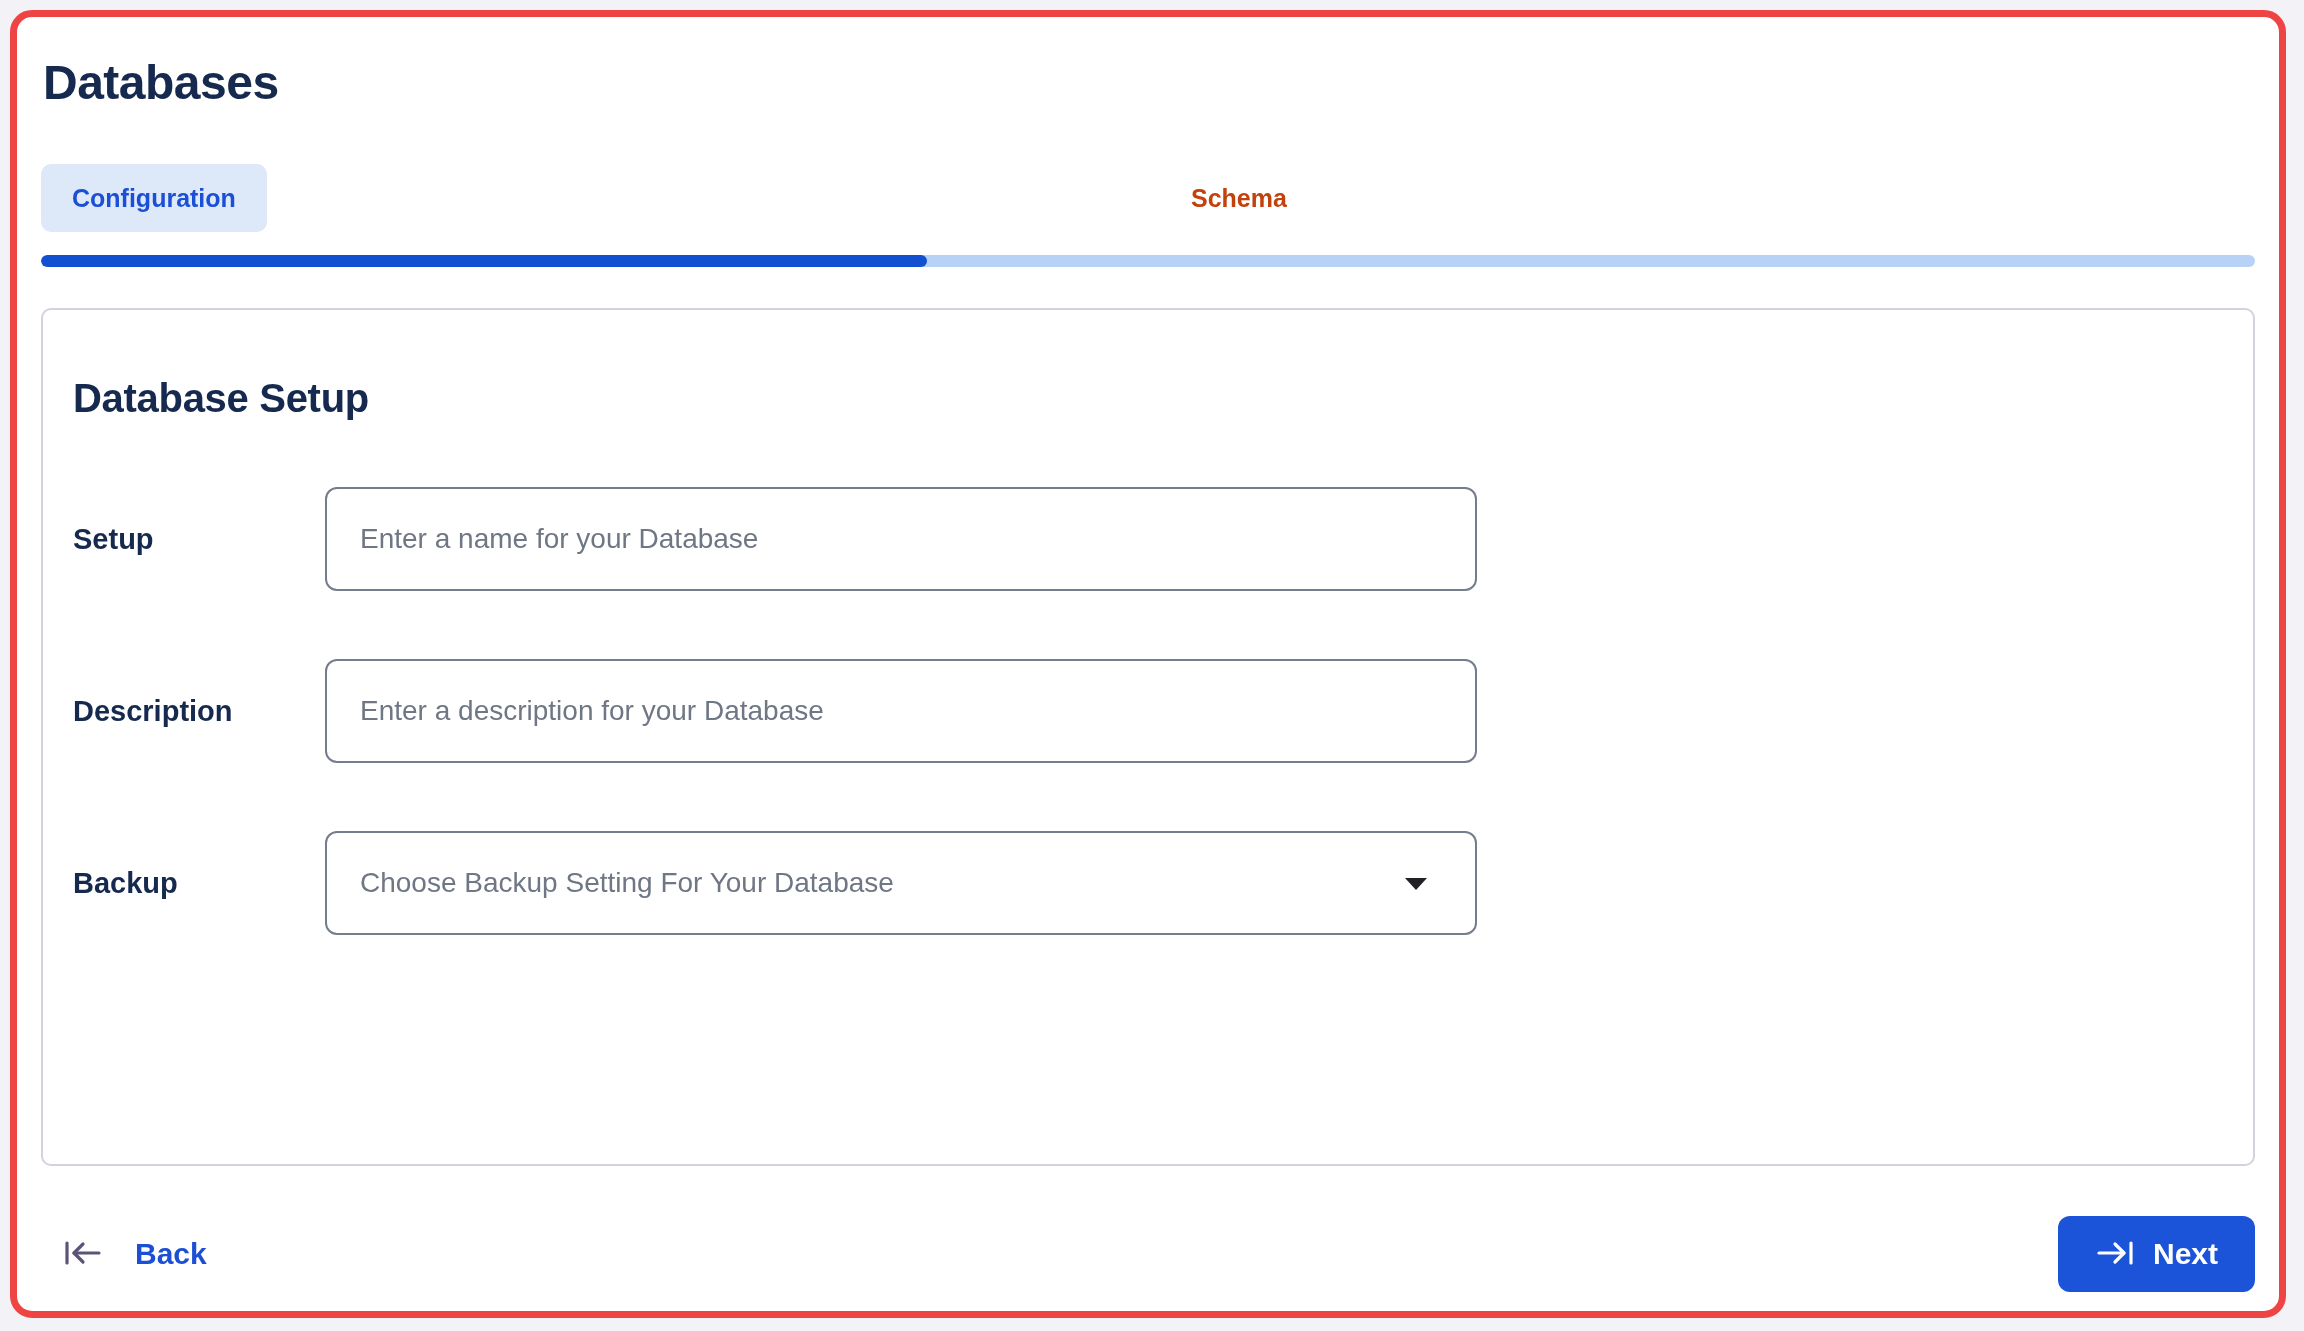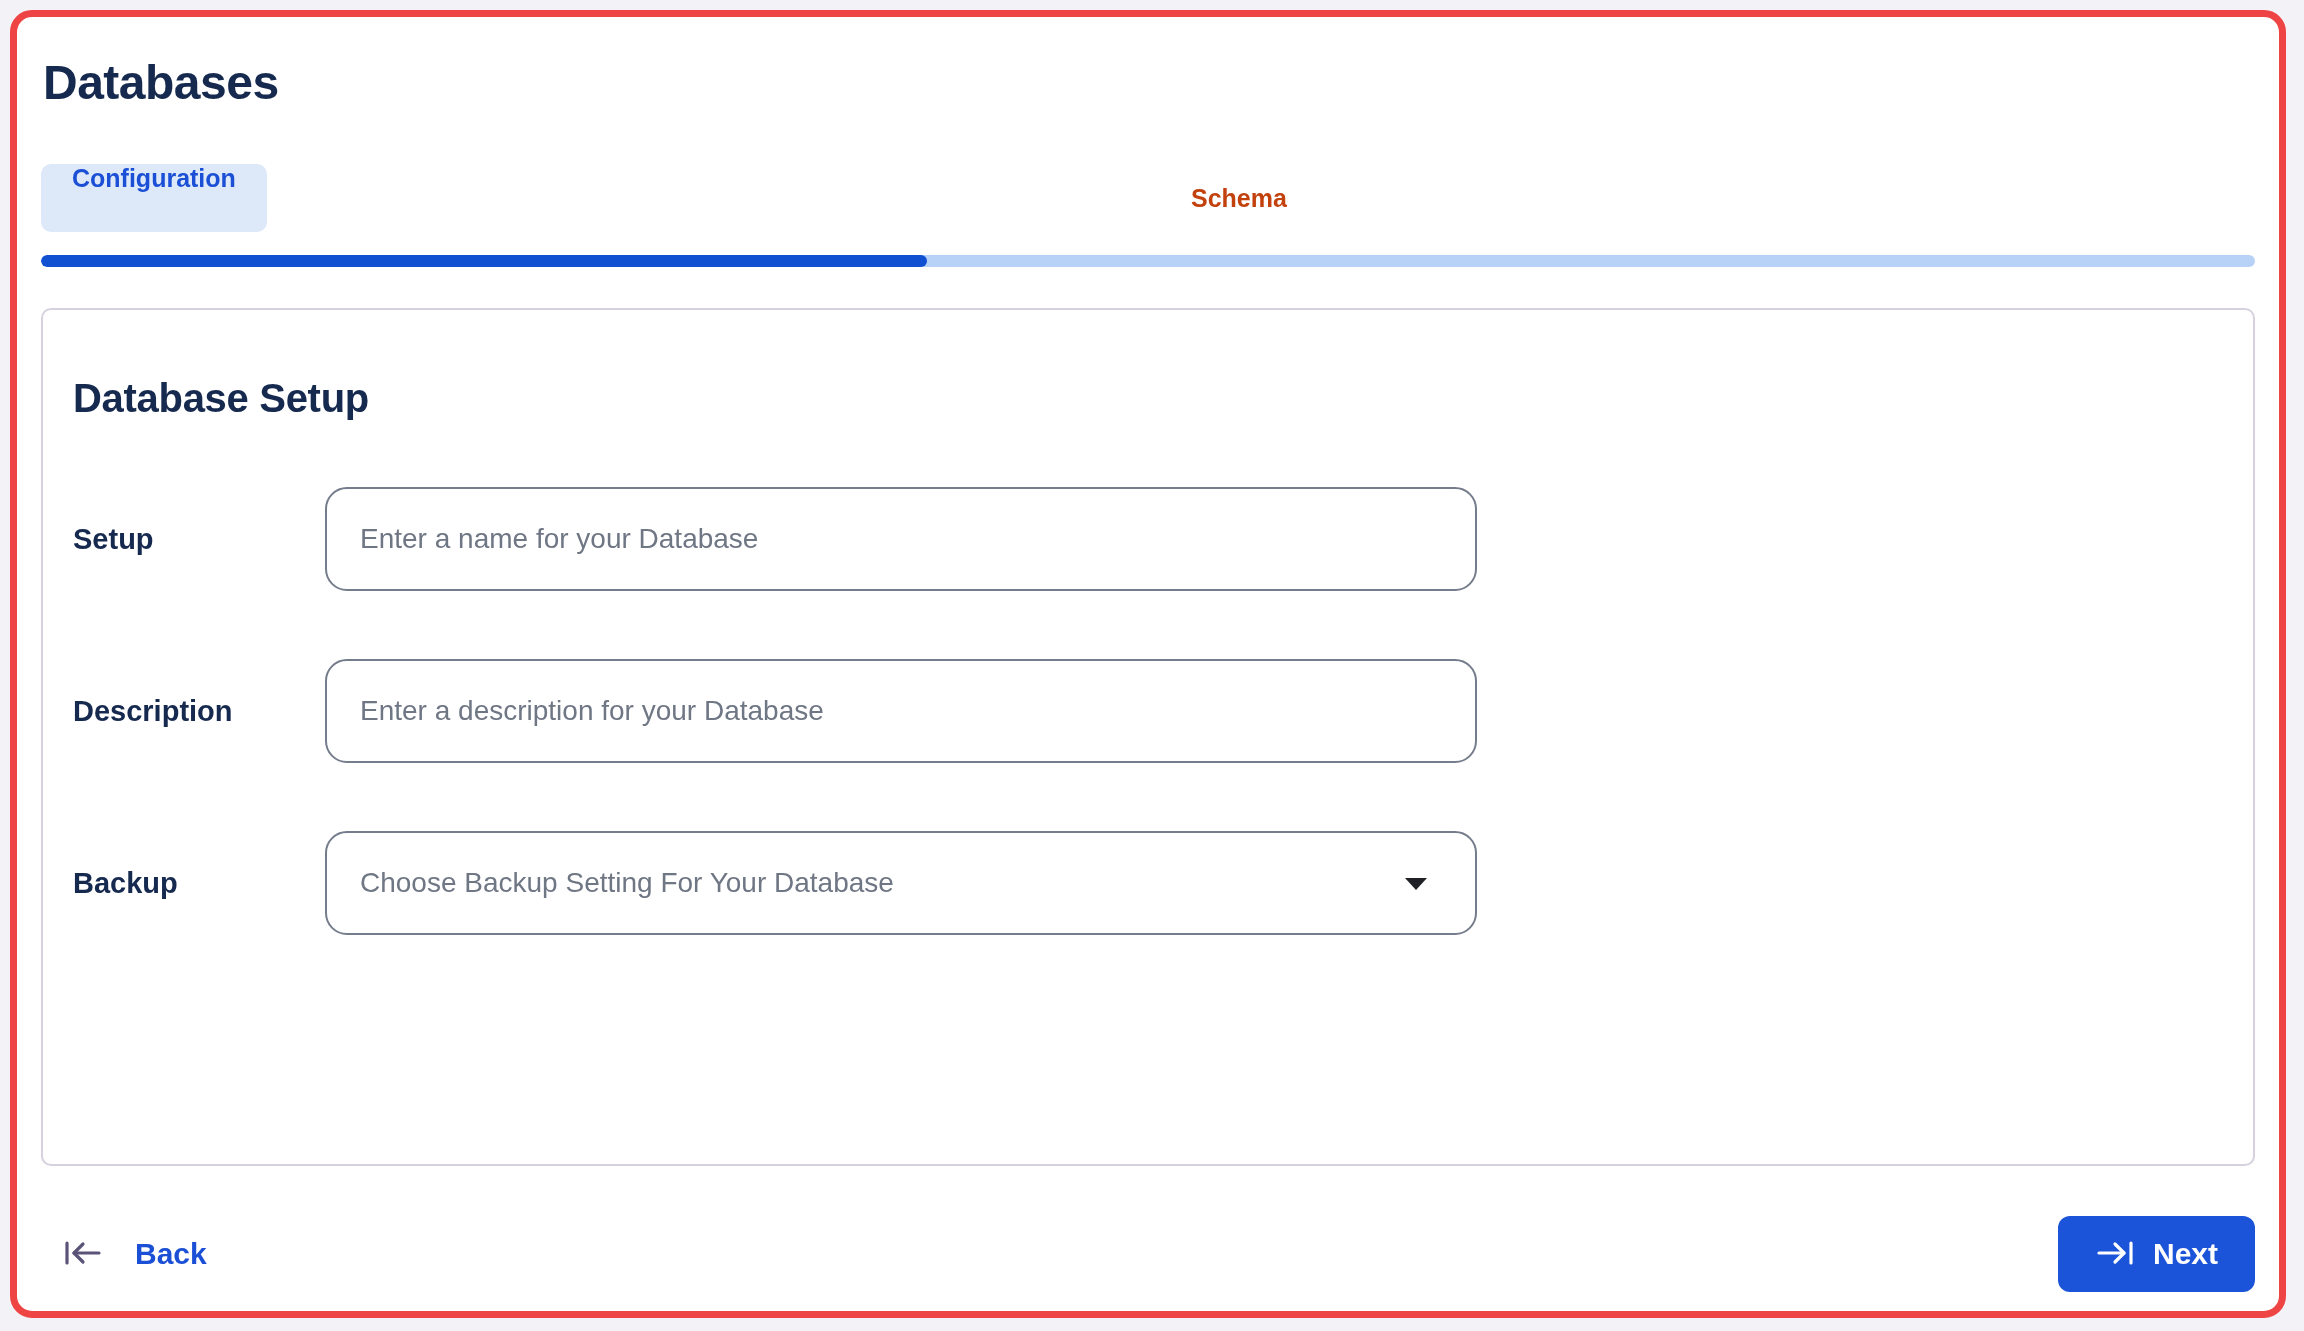--- a/index.html
+++ b/index.html
@@ -26,21 +26,21 @@
     color: #16294f;
   }
   
   .tabs {
     position: relative;
     margin-top: 54px;
     height: 68px;
   }
   .tab-chip {
     display: inline-flex;
-    align-items: flex-start;
+    align-items: center;
     height: 68px;
     padding: 0 31px;
     background: #dde8f9;
     border-radius: 10px;
     color: #1b50d6;
     font-size: 25px;
     font-weight: 700;
     cursor: pointer;
   }
   .tab-inactive {
@@ -92,21 +92,21 @@
     width: 252px;
     flex: 0 0 252px;
     font-size: 29px;
     font-weight: 700;
     color: #16294f;
   }
   .text-input, .select-box {
     width: 1152px;
     height: 104px;
     border: 2px solid #757c8b;
-    border-radius: 22px;
+    border-radius: 12px;
     background: #ffffff;
     font-family: "Liberation Sans", "DejaVu Sans", sans-serif;
     font-size: 28px;
     color: #2b2f38;
     padding: 0 33px;
     outline: none;
   }
   .text-input::placeholder { color: #6f7684; opacity: 1; }
   .select-box {
     display: flex;

